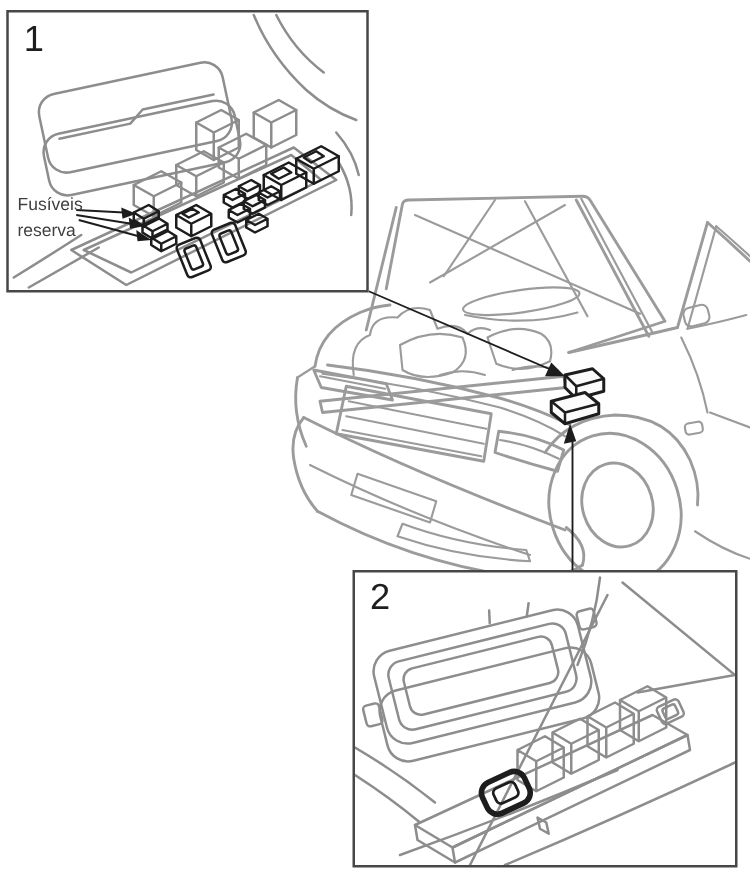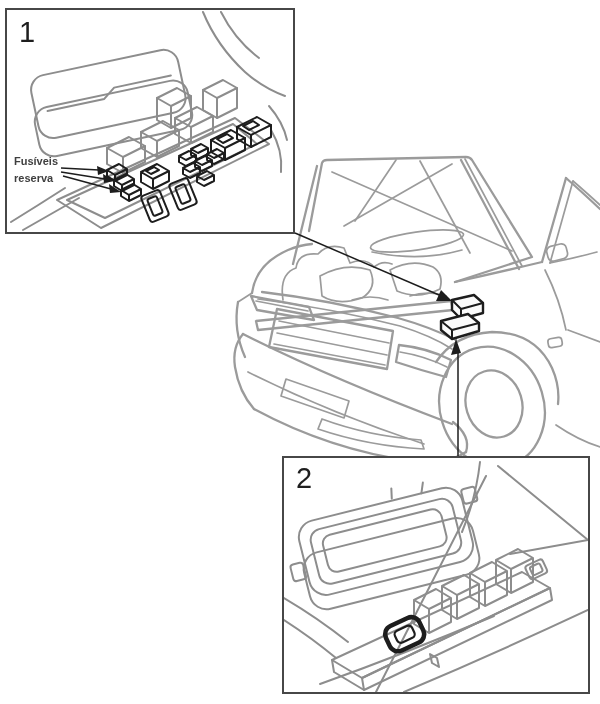--- a/index.html
+++ b/index.html
@@ -14,21 +14,21 @@
   svg{display:block;}
   svg .g{stroke:var(--line);fill:none;stroke-width:2.3;stroke-linecap:round;stroke-linejoin:round;}
   svg .gt{stroke:var(--line);fill:none;stroke-width:1.7;stroke-linecap:round;stroke-linejoin:round;}
   svg .a{stroke:var(--art);fill:none;stroke-width:2;stroke-linecap:round;stroke-linejoin:round;}
   svg .k{stroke:var(--ink);fill:none;stroke-width:2;stroke-linecap:round;stroke-linejoin:round;}
   svg .kw{stroke:var(--ink);fill:#fbfbfb;stroke-width:2.4;stroke-linecap:round;stroke-linejoin:round;}
   svg .kl{stroke:var(--ink);fill:none;stroke-width:1.5;}
   svg .kf{fill:var(--ink);stroke:none;}
   .inset{position:absolute;background:#fff;border:2px solid var(--border);box-sizing:border-box;}
   .inset-number{position:absolute;font-size:29px;color:#1e1e1e;letter-spacing:1px;}
-  .callout-label{position:absolute;font-size:11px;font-weight:bold;color:var(--label);line-height:1.5;}
+  .callout-label{position:absolute;font-size:14px;font-weight:normal;color:var(--label);line-height:1.5;}
   .main-art{position:absolute;left:0;top:0;}
 </style>
 </head>
 <body>
 
 <div class="canvas">
 
   <svg class="main-art" width="600" height="704" viewBox="0 0 600 704">
 
     <g>

